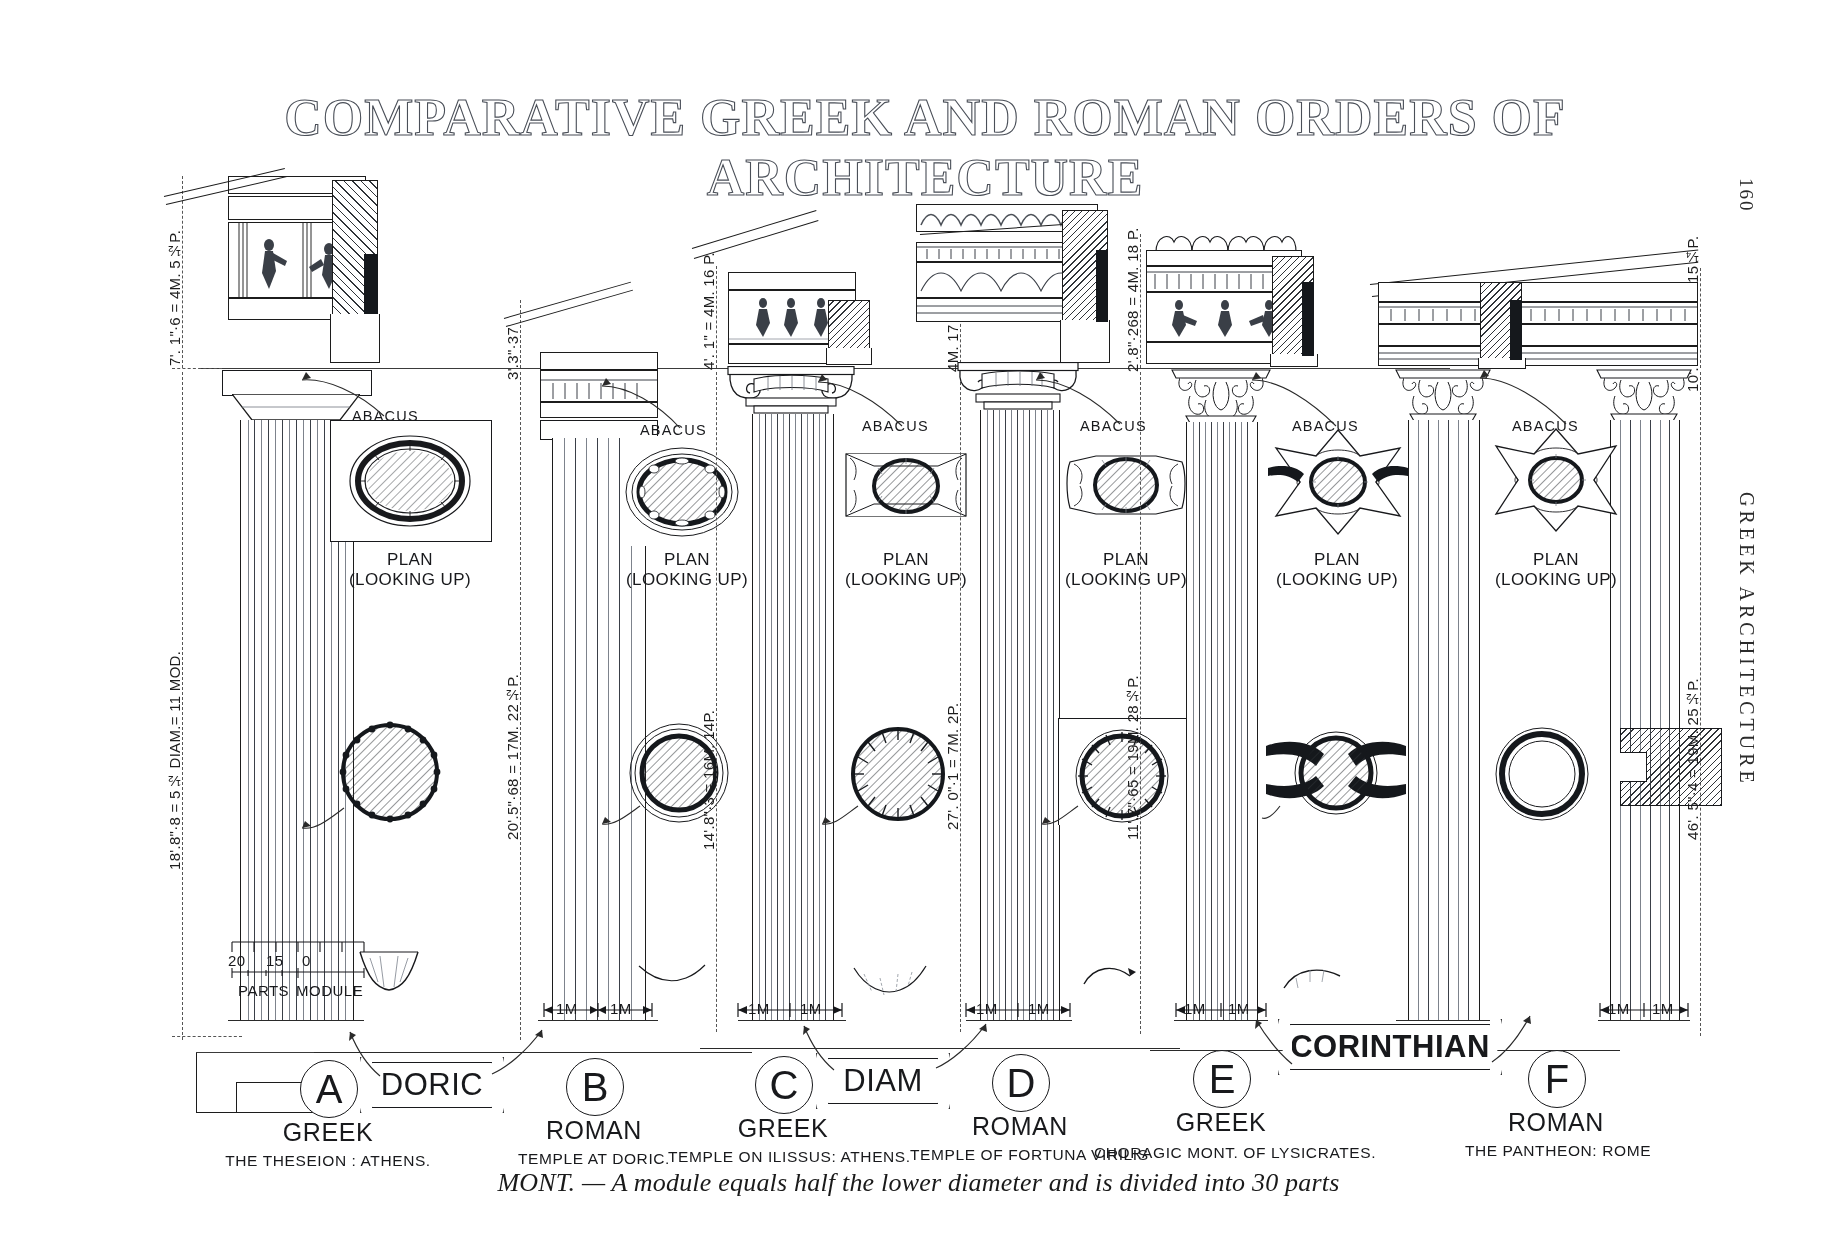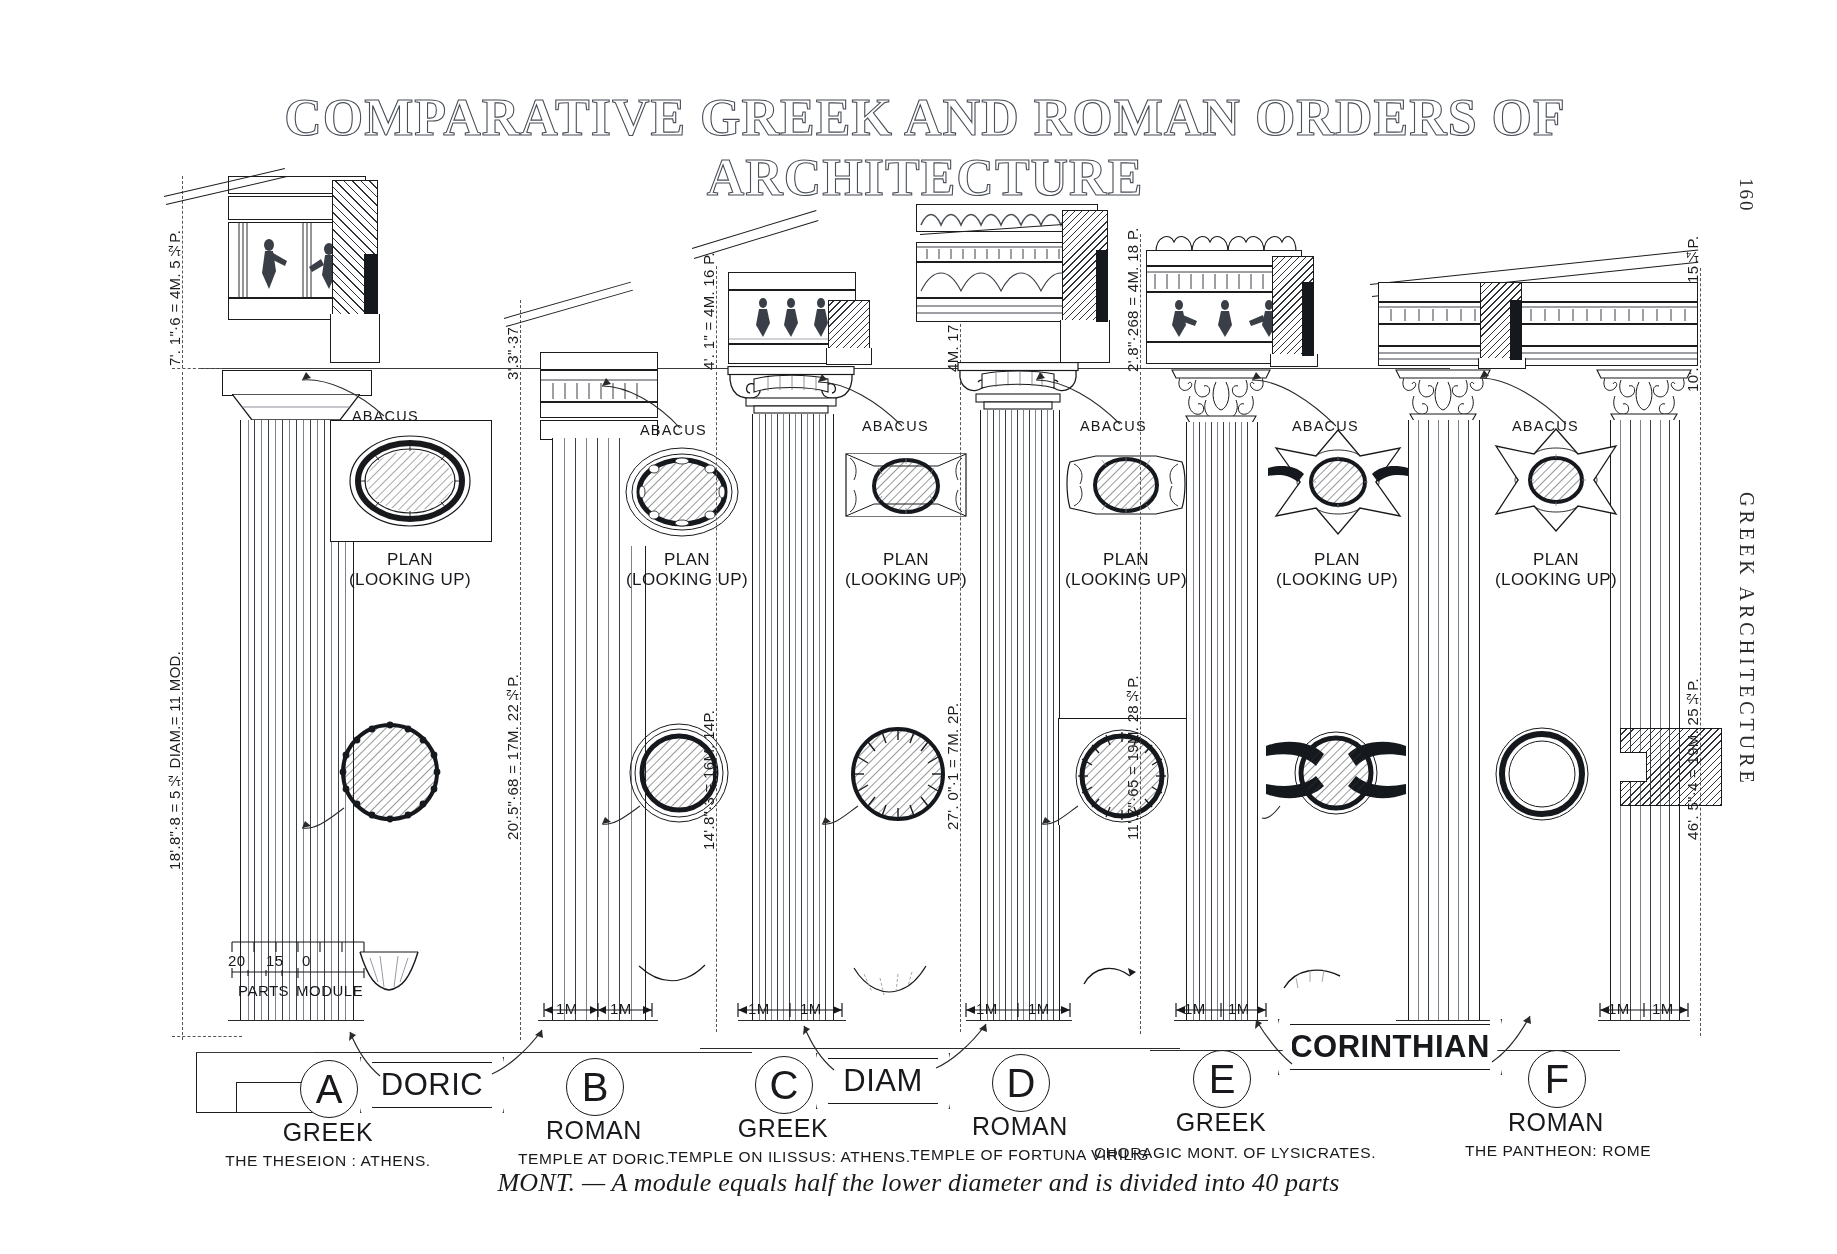--- a/index.html
+++ b/index.html
@@ -1201,14 +1201,14 @@
 </div>
 <div class="leader" style="left:1478px;top:372px;">
   <svg width="92" height="58">
       <path d="M2 6 C30 6 64 28 88 52" fill="none" stroke="#2a2a2a" stroke-width="1.1"></path>
       <path d="M2 6 l9 -2 l-5 -6 z" fill="#2a2a2a"></path>
     </svg>
 </div>
 
 <div id="note">
   <span class="nb">MONT.</span>
-  <span>— A module equals half the lower diameter and is divided into 40 parts</span>
+  <span>— A module equals half the lower diameter and is divided into 30 parts</span>
 </div>
 
 </body></html>

